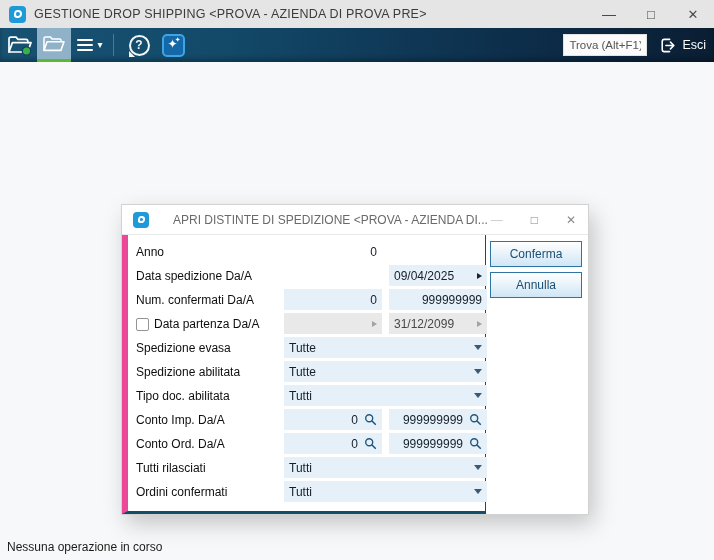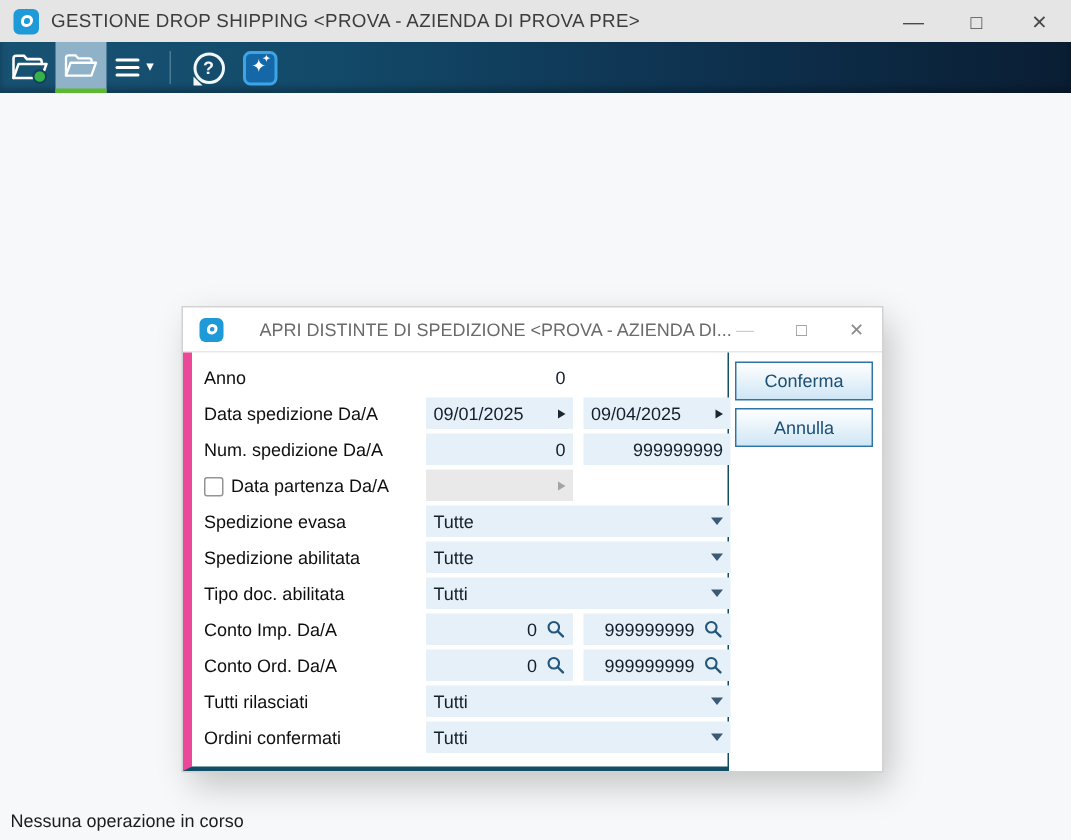--- a/index.html
+++ b/index.html
@@ -173,20 +173,30 @@
       <span>?</span>
       <span class="tail"></span>
     </div>
   </div>
   <div class="tb-btn ai">
     <div class="ai-badge">
       <span class="s1">✦</span>
       <span class="s2">✦</span>
     </div>
   </div>
+  <div class="tb-right">
+    <input class="find-input" placeholder="Trova (Alt+F1)" style="">
+    <div class="exit-btn">
+      <svg width="19" height="19" viewBox="0 0 18 18">
+        <path d="M11 3.2 H6 Q4 3.2 4 5.2 V12.8 Q4 14.8 6 14.8 H11" fill="none" stroke="#ffffff" stroke-width="1.5" stroke-linecap="round"></path>
+        <path d="M7.5 9 H14.5 M11.8 5.8 L15 9 L11.8 12.2" fill="none" stroke="#ffffff" stroke-width="1.5" stroke-linecap="round" stroke-linejoin="round"></path>
+      </svg>
+      <span>Esci</span>
+    </div>
+  </div>
 </div>
 
 <div class="workspace">
   <div class="statusbar">Nessuna operazione in corso</div>
 
   <div class="dialog">
     <div class="dlg-titlebar">
       <div class="dlg-logo">
           <div class="ring"></div>
         </div>
@@ -203,45 +213,45 @@
 
         <div class="frow">
           <span class="flabel">Anno</span>
           <div class="field num white f1">
             <span>0</span>
           </div>
         </div>
 
         <div class="frow">
           <span class="flabel">Data spedizione Da/A</span>
-          <div class="field f1">
-            <span>09/01/2025</span>
-            <span class="arr-right"></span>
-          </div>
           <div class="field f2">
             <span>09/04/2025</span>
             <span class="arr-right"></span>
           </div>
         </div>
 
         <div class="frow">
-          <span class="flabel">Num. spedizione Da/A</span>
+          <span class="flabel">Num. confermati Da/A</span>
           <div class="field num f1">
             <span>0</span>
           </div>
           <div class="field num f2">
             <span>999999999</span>
           </div>
         </div>
 
         <div class="frow">
           <span class="checkbox"></span>
           <span class="flabel">Data partenza Da/A</span>
           <div class="field disabled f1">
             <span></span>
+            <span class="arr-right"></span>
+          </div>
+          <div class="field disabled f2">
+            <span>31/12/2099</span>
             <span class="arr-right"></span>
           </div>
         </div>
 
         <div class="frow">
           <span class="flabel">Spedizione evasa</span>
           <div class="field fdd">
             <span>Tutte</span>
             <span class="caret-down"></span>
           </div>

